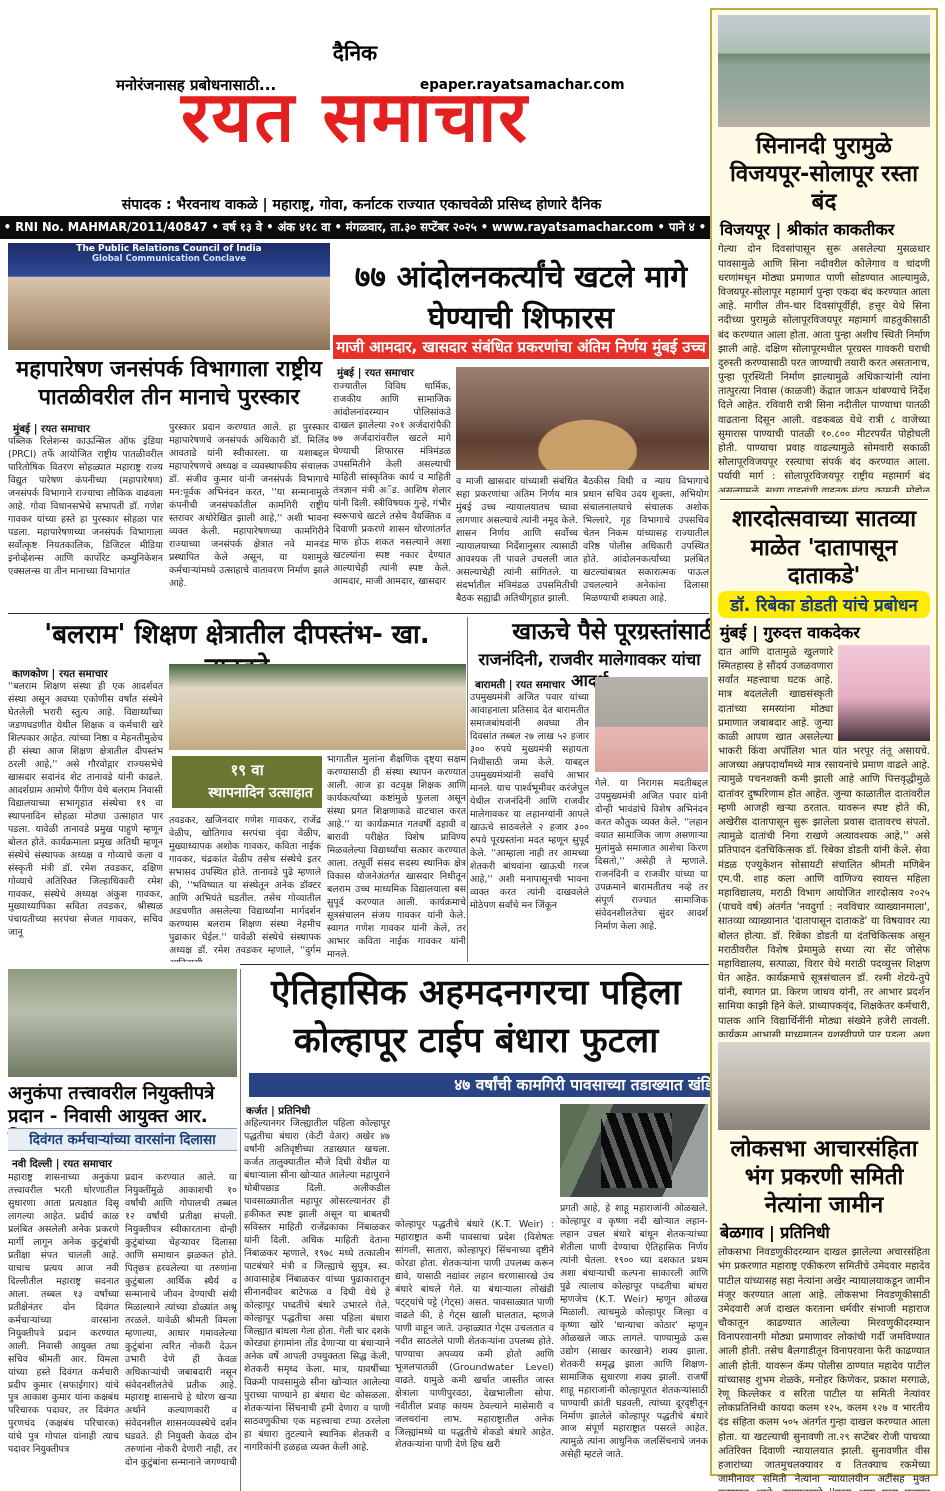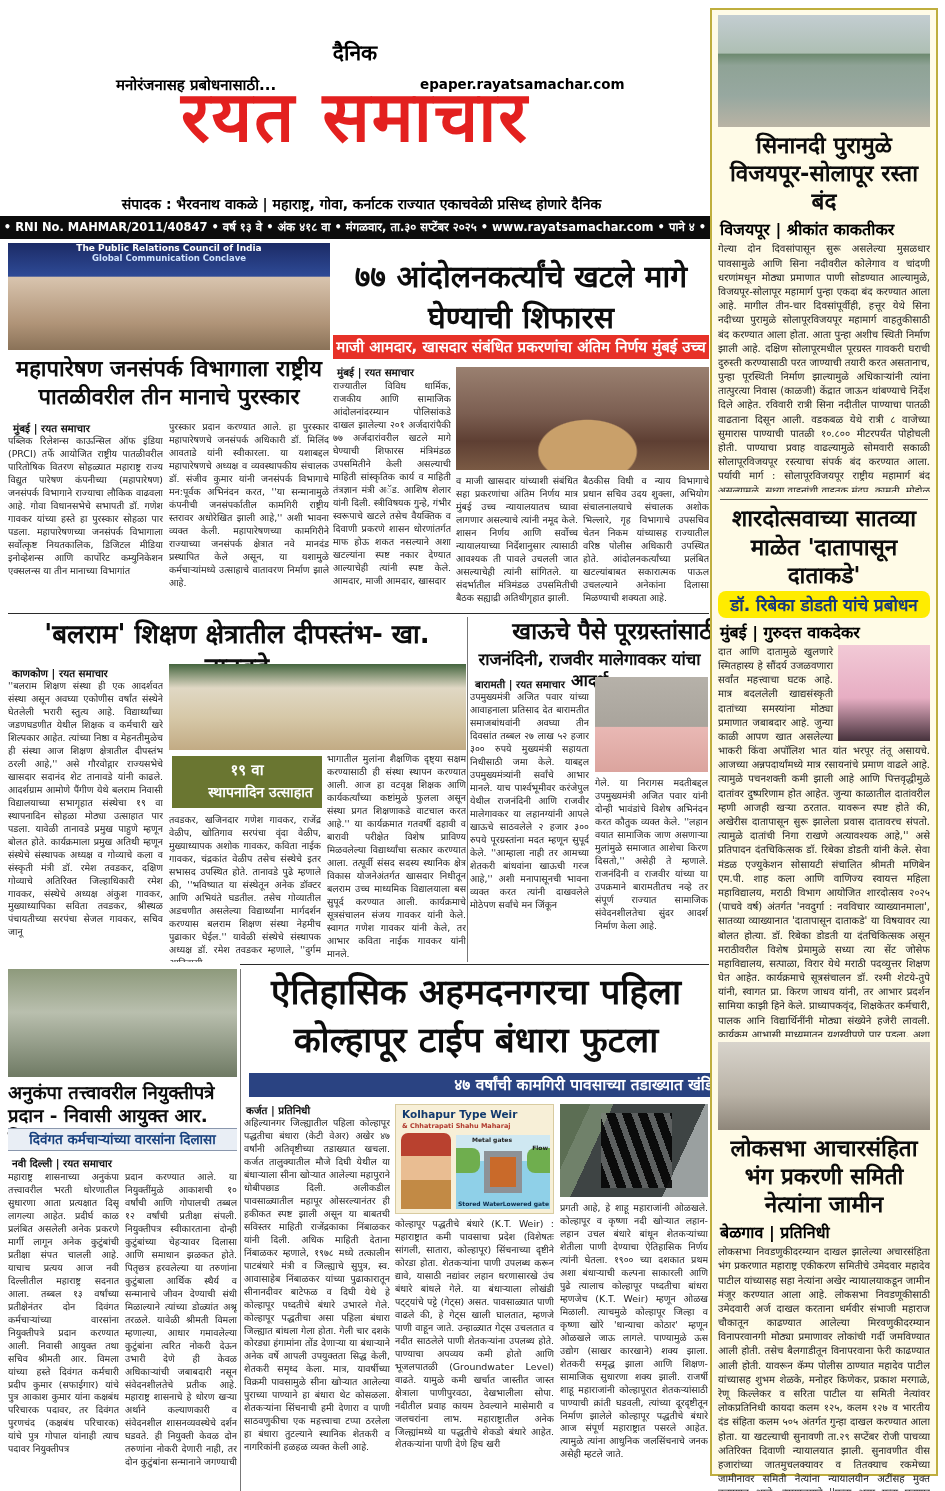--- a/index.html
+++ b/index.html
@@ -116,35 +116,20 @@
   <div class="abs body-txt" style="left:8px;top:1155px;width:111px;height:318px;">महाराष्ट्र शासनाच्या अनुकंपा तत्त्वावरील भरती धोरणातील सुधारणा आता प्रत्यक्षात दिसू लागल्या आहेत. प्रदीर्घ काळ प्रलंबित असलेली अनेक प्रकरणे मार्गी लागून अनेक कुटुंबांची प्रतीक्षा संपत चालली आहे. याचाच प्रत्यय आज नवी दिल्लीतील महाराष्ट्र सदनात आला. तब्बल १३ वर्षांच्या प्रतीक्षेनंतर दोन दिवंगत कर्मचाऱ्यांच्या वारसांना नियुक्तीपत्रे प्रदान करण्यात आली. निवासी आयुक्त तथा सचिव श्रीमती आर. विमला यांच्या हस्ते दिवंगत कर्मचारी प्रदीप कुमार (सफाईगार) यांचे पुत्र आकाश कुमार यांना कक्षबंध परिचारक पदावर, तर दिवंगत पुरणचंद (कक्षबंध परिचारक) यांचे पुत्र गोपाल यांनाही त्याच पदावर नियुक्तीपत्र</div>
   <div class="abs body-txt" style="left:125px;top:1155px;width:112px;height:318px;">प्रदान करण्यात आले. या नियुक्तींमुळे आकाशची १० वर्षांची आणि गोपालची तब्बल १२ वर्षांची प्रतीक्षा संपली. नियुक्तीपत्र स्वीकारताना दोन्ही कुटुंबांच्या चेहऱ्यावर दिलासा आणि समाधान झळकत होते. पितृछत्र हरवलेल्या या तरुणांना कुटुंबाला आर्थिक स्थैर्य व सन्मानाचे जीवन देण्याची संधी मिळाल्याने त्यांच्या डोळ्यांत अश्रू तरळले. यावेळी श्रीमती विमला म्हणाल्या, आधार गमावलेल्या कुटुंबांना त्वरित नोकरी देऊन उभारी देणे ही केवळ अधिकाऱ्यांची जबाबदारी नसून संवेदनशीलतेचे प्रतीक आहे. महाराष्ट्र शासनाचे हे धोरण खऱ्या अर्थाने कल्याणकारी व संवेदनशील शासनव्यवस्थेचे दर्शन घडवते. ही नियुक्ती केवळ दोन तरुणांना नोकरी देणारी नाही, तर दोन कुटुंबांना सन्मानाने जगण्याची</div>
 
   <div class="abs vr" style="left:240px;top:953px;height:522px;"></div>
 
   <div class="abs hl" style="left:244px;top:952px;width:464px;font-size:35px;line-height:1.38;">ऐतिहासिक अहमदनगरचा पहिला कोल्हापूर टाईप बंधारा फुटला</div>
   <div class="abs blue-bar" style="left:249px;top:1057px;width:455px;height:24px;font-size:15.5px;line-height:24px;">४७ वर्षांची कामगिरी पावसाच्या तडाख्यात खंडित</div>
   <div class="abs byline" style="left:246px;top:1087px;">कर्जत | प्रतिनिधी</div>
   <div class="abs body-txt" style="left:244px;top:1101px;width:146px;height:378px;">अहिल्यानगर जिल्ह्यातील पहिला कोल्हापूर पद्धतीचा बंधारा (केटी वेअर) अखेर ४७ वर्षांनी अतिवृष्टीच्या तडाख्यात खचला. कर्जत तालुक्यातील मौजे दिघी येथील या बंधाऱ्याला सीना खोऱ्यात आलेल्या महापुराने धोबीपछाड दिली. अलीकडील पावसाळ्यातील महापूर ओसरल्यानंतर ही हकीकत स्पष्ट झाली असून या बाबतची सविस्तर माहिती राजेंद्रकाका निंबाळकर यांनी दिली. अधिक माहिती देताना निंबाळकर म्हणाले, १९७८ मध्ये तत्कालीन पाटबंधारे मंत्री व जिल्ह्याचे सुपुत्र, स्व. आवासाहेब निंबाळकर यांच्या पुढाकारातून सीनानदीवर बाटेफळ व दिघी येथे हे कोल्हापूर पध्दतीचे बंधारे उभारले गेले. कोल्हापूर पद्धतीचा असा पहिला बंधारा जिल्ह्यात बांधला गेला होता. गेली चार दशके कोरड्या हंगामांना तोंड देणाऱ्या या बंधाऱ्याने अनेक वर्षे आपली उपयुक्तता सिद्ध केली, शेतकरी समृध्द केला. मात्र, यावर्षीच्या विक्रमी पावसामुळे सीना खोऱ्यात आलेल्या पुराच्या पाण्याने हा बंधारा थेट कोसळला. शेतकऱ्यांना सिंचनाची हमी देणारा व पाणी साठवणुकीचा एक महत्त्वाचा टप्पा ठरलेला हा बंधारा तुटल्याने स्थानिक शेतकरी व नागरिकांनी हळहळ व्यक्त केली आहे.</div>
 
-  <div class="abs infographic" style="left:395px;top:1088px;width:159px;height:110px;">
-    <div class="ig-t1">Kolhapur Type Weir</div>
-    <div class="ig-t2">&amp; Chhatrapati Shahu Maharaj</div>
-    <div class="ig-portrait"></div>
-    <div class="ig-illus">
-      <div class="ig-bank-l"></div>
-      <div class="ig-bank-r"></div>
-      <div class="ig-dam"></div>
-      <div class="ig-gate"></div>
-      <div class="ig-lbl" style="left:16px;top:1px;">Metal gates</div>
-      <div class="ig-lbl" style="right:2px;top:9px;">Flow</div>
-      <div class="ig-lbl" style="left:2px;bottom:2px;color:#0a2a4a;">Stored Water</div>
-      <div class="ig-lbl" style="right:1px;bottom:2px;color:#0a2a4a;">Lowered gate</div>
-    </div>
-  </div>
   <div class="abs body-txt" style="left:395px;top:1202px;width:159px;height:278px;">कोल्हापूर पद्धतीचे बंधारे (K.T. Weir) : महाराष्ट्रात कमी पावसाचा प्रदेश (विशेषतः सांगली, सातारा, कोल्हापूर) सिंचनाच्या दृष्टीने कोरडा होता. शेतकऱ्यांना पाणी उपलब्ध करून द्यावे, यासाठी नद्यांवर लहान धरणासारखे उंच बंधारे बांधले गेले. या बंधाऱ्याला लोखंडी पट्ट्यांचे पट्टे (गेट्स) असत. पावसाळ्यात पाणी वाढले की, हे गेट्स खाली घालतात, म्हणजे पाणी वाहून जाते. उन्हाळ्यात गेट्स उचलतात व नदीत साठलेले पाणी शेतकऱ्यांना उपलब्ध होते. पाण्याचा अपव्यय कमी होतो आणि भूजलपातळी (Groundwater Level) वाढते. यामुळे कमी खर्चात जास्तीत जास्त क्षेत्राला पाणीपुरवठा, देखभालीला सोपा. नदीतील प्रवाह कायम ठेवल्याने मासेमारी व जलचरांना लाभ. महाराष्ट्रातील अनेक जिल्ह्यांमध्ये या पद्धतीचे शेकडो बंधारे आहेत. शेतकऱ्यांना पाणी देणे हिच खरी</div>
 
   <div class="abs photo photo-weir" style="left:560px;top:1088px;width:148px;height:93px;">
     <div class="weir-gates"></div>
   </div>
   <div class="abs body-txt" style="left:560px;top:1186px;width:148px;height:294px;">प्रगती आहे, हे शाहू महाराजांनी ओळखले. कोल्हापूर व कृष्णा नदी खोऱ्यात लहान-लहान उचल बंधारे बांधून शेतकऱ्यांच्या शेतीला पाणी देण्याचा ऐतिहासिक निर्णय त्यांनी घेतला. १९०० च्या दशकात प्रथम अशा बंधाऱ्याची कल्पना साकारली आणि पुढे त्यालाच कोल्हापूर पध्दतीचा बांधरा म्हणजेच (K.T. Weir) म्हणून ओळख मिळाली. त्याचमुळे कोल्हापूर जिल्हा व कृष्णा खोरे 'धान्याचा कोठार' म्हणून ओळखले जाऊ लागले. पाण्यामुळे ऊस उद्योग (साखर कारखाने) शक्य झाला. शेतकरी समृद्ध झाला आणि शिक्षण-सामाजिक सुधारणा शक्य झाली. राजर्षी शाहू महाराजांनी कोल्हापूरात शेतकऱ्यांसाठी पाण्याची क्रांती घडवली, त्यांच्या दूरदृष्टीतून निर्माण झालेले कोल्हापूर पद्धतीचे बंधारे आज संपूर्ण महाराष्ट्रात पसरले आहेत. त्यामुळे त्यांना आधुनिक जलसिंचनाचे जनक असेही म्हटले जाते.</div>
 
   <div id="sidebar">
 
     <div class="photo photo-flood" style="width:100%;height:112px;"></div>

